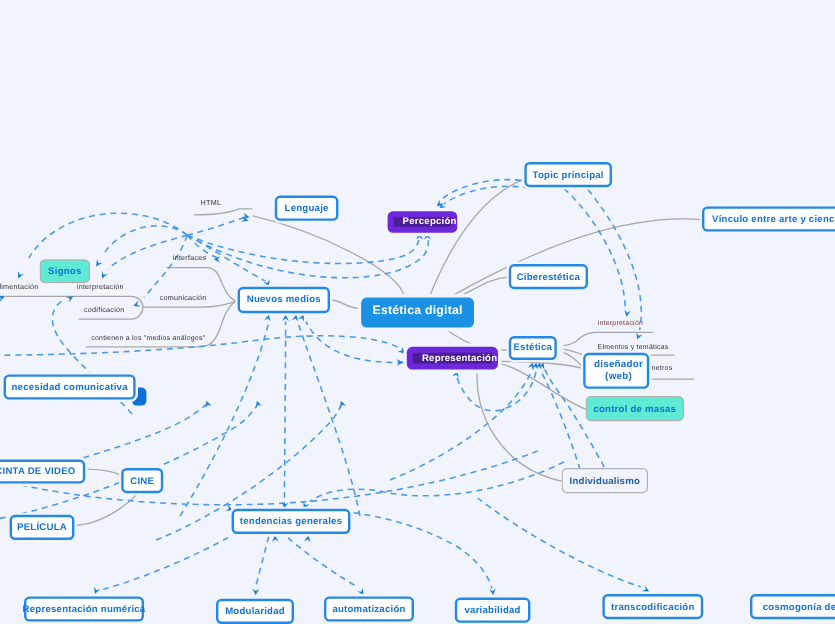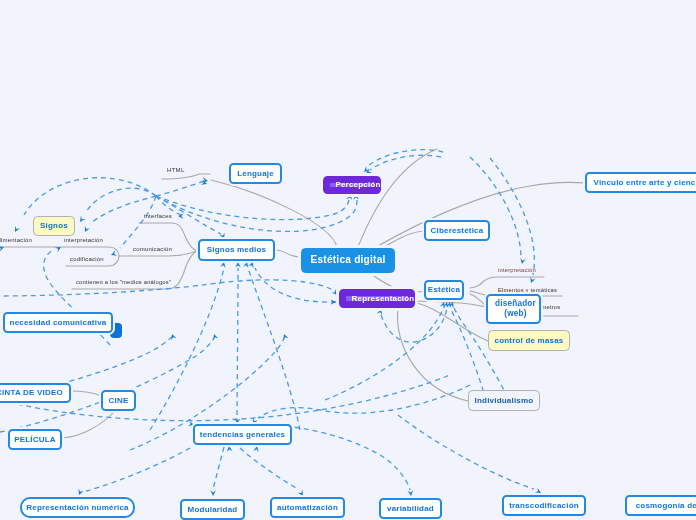--- a/index.html
+++ b/index.html
@@ -9,22 +9,22 @@
     background:#f1f4fd;
     font-family:"Liberation Sans", sans-serif;
     -webkit-font-smoothing:antialiased;
   }
   #canvas{position:absolute;left:0;top:0;width:696px;height:520px;overflow:hidden;filter:opacity(100%);}
   #links{position:absolute;left:0;top:0;width:696px;height:520px;}
   .node{position:absolute;transform:translateZ(0);box-sizing:border-box;display:flex;align-items:center;justify-content:center;
         border-radius:4.5px;white-space:pre;font-weight:bold;line-height:1.2;text-align:center;}
   .st-blue{background:#ffffff;border:2px solid #2488e6;color:#1272dd;box-shadow:0 0 0 2px #f1f4fd;}
   .st-bluefill{background:#1a91e5;border:1px solid #1a91e5;color:#ffffff;box-shadow:0 0 0 3px #f1f4fd;}
-  .st-orange{background:#8b5cf6;border:7px solid #6d28d9;color:#ffffff;box-shadow:0 0 0 3px #f1f4fd;padding-left:12px;}
-  .st-grey{background:#fef9c3;border:1.4px solid #b0b0b0;color:#1370d8;}
+  .st-orange{background:#4c1d95;border:5px solid #6d28d9;color:#ffffff;box-shadow:0 0 0 3px #f1f4fd;padding-left:12px;}
+  .st-grey{background:#5eead4;border:1.4px solid #b0b0b0;color:#1370d8;}
   .st-greyd{background:#f1f4fd;border:1.4px solid #b0b0b0;color:#1b5fa8;}
   .elabel{position:absolute;transform:translateZ(0);font-weight:normal;white-space:pre;}
   .bluebox{position:absolute;background:#0d6fd8;border-radius:4px;}
 </style>
 </head>
 <body>
 
 <div id="canvas">
   <svg id="links" viewBox="0 0 696 520" width="696" height="520">
     <path d="M300 257 C 289 257, 285 250, 275 250" fill="none" stroke="#a8a8a8" stroke-width="1.1" stroke-linecap="round"></path>
@@ -125,37 +125,38 @@
   <div class="elabel" style="left:167px;top:167px;font-size:6px;color:#333333;letter-spacing:0.3px;">HTML</div>
   <div class="elabel" style="left:144px;top:213px;font-size:6px;color:#333333;letter-spacing:0.2px;">interfaces</div>
   <div class="elabel" style="left:133px;top:246px;font-size:6px;color:#333333;letter-spacing:0.2px;">comunicación</div>
   <div class="elabel" style="left:76px;top:279px;font-size:5.8px;color:#333333;letter-spacing:0.2px;">contienen a los "medios análogos"</div>
   <div class="elabel" style="left:64px;top:237px;font-size:6px;color:#333333;letter-spacing:0.2px;">interpretación</div>
   <div class="elabel" style="left:70px;top:256px;font-size:6px;color:#333333;letter-spacing:0.2px;">codificación</div>
   <div class="elabel" style="left:-4px;top:237px;font-size:6px;color:#333333;letter-spacing:0.2px;">alimentación</div>
   <div class="elabel" style="left:498px;top:267px;font-size:5.8px;color:#77383b;letter-spacing:0.2px;">interpretación</div>
   <div class="elabel" style="left:498px;top:287px;font-size:5.8px;color:#333333;letter-spacing:0.2px;">Elmentos y temáticas</div>
   <div class="elabel" style="left:538px;top:304px;font-size:5.8px;color:#333333;letter-spacing:0.2px;">ámetros</div>
+  <div class="node st-blue" style="left:437px;top:135px;width:73px;height:21px;font-size:8px;letter-spacing:0.2px;">Topic principal</div>
   <div class="node st-orange" style="left:323px;top:176px;width:58px;height:18px;font-size:8px;letter-spacing:0.2px;">Percepción</div>
   <div class="node st-blue" style="left:209px;top:163px;width:53px;height:21px;font-size:8px;letter-spacing:0.2px;margin-left:20px;">Lenguaje</div>
   <div class="node st-blue" style="left:585px;top:172px;width:126px;height:21px;font-size:8px;letter-spacing:0.2px;">Vínculo entre arte y ciencia</div>
   <div class="node st-grey" style="left:33px;top:216px;width:42px;height:20px;font-size:8px;letter-spacing:0.2px;">Signos</div>
-  <div class="node st-blue" style="left:198px;top:239px;width:77px;height:22px;font-size:8px;letter-spacing:0.2px;">Signos medios</div>
+  <div class="node st-blue" style="left:198px;top:239px;width:77px;height:22px;font-size:8px;letter-spacing:0.2px;">Nuevos medios</div>
   <div class="node st-blue" style="left:424px;top:220px;width:66px;height:21px;font-size:8px;letter-spacing:0.2px;">Ciberestética</div>
   <div class="node st-bluefill" style="left:301px;top:248px;width:94px;height:25px;font-size:10.2px;letter-spacing:0.2px;">Estética digital</div>
   <div class="node st-blue" style="left:424px;top:280px;width:40px;height:20px;font-size:8px;letter-spacing:0.2px;">Estética</div>
   <div class="node st-orange" style="left:339px;top:289px;width:76px;height:19px;font-size:8px;letter-spacing:0.2px;">Representación</div>
   <div class="node st-grey" style="left:488px;top:330px;width:82px;height:21px;font-size:8px;letter-spacing:0.2px;">control de masas</div>
   <div class="node st-blue" style="left:486px;top:294px;width:55px;height:30px;font-size:8.2px;letter-spacing:0.2px;padding:0 0 0 7px;justify-content:flex-start;">diseñador
 (web)</div>
   <div class="node st-blue" style="left:3px;top:312px;width:110px;height:21px;font-size:8px;letter-spacing:0.2px;">necesidad comunicativa</div>
   <div class="node st-greyd" style="left:468px;top:390px;width:72px;height:21px;font-size:8px;letter-spacing:0.2px;">Individualismo</div>
   <div class="node st-blue" style="left:-12px;top:383px;width:83px;height:20px;font-size:8px;letter-spacing:0.2px;">CINTA DE VIDEO</div>
   <div class="node st-blue" style="left:101px;top:390px;width:35px;height:21px;font-size:8px;letter-spacing:0.2px;">CINE</div>
   <div class="node st-blue" style="left:8px;top:429px;width:54px;height:21px;font-size:8px;letter-spacing:0.2px;">PELÍCULA</div>
   <div class="node st-blue" style="left:193px;top:424px;width:99px;height:21px;font-size:8px;letter-spacing:0.2px;">tendencias generales</div>
-  <div class="node st-blue" style="left:20px;top:497px;width:115px;height:21px;font-size:8px;letter-spacing:0.2px;border-radius:10px;">Representación numérica</div>
+  <div class="node st-blue" style="left:20px;top:497px;width:100px;height:21px;font-size:8px;letter-spacing:0.2px;">Representación numérica</div>
   <div class="node st-blue" style="left:180px;top:499px;width:65px;height:21px;font-size:8px;letter-spacing:0.2px;">Modularidad</div>
   <div class="node st-blue" style="left:270px;top:497px;width:75px;height:21px;font-size:8px;letter-spacing:0.2px;">automatización</div>
   <div class="node st-blue" style="left:379px;top:498px;width:63px;height:21px;font-size:8px;letter-spacing:0.2px;">variabilidad</div>
   <div class="node st-blue" style="left:502px;top:495px;width:84px;height:21px;font-size:8px;letter-spacing:0.2px;">transcodificación</div>
   <div class="node st-blue" style="left:625px;top:495px;width:85px;height:21px;font-size:8px;letter-spacing:0.2px;">cosmogonía del</div>
 </div>
 
 </body></html>

